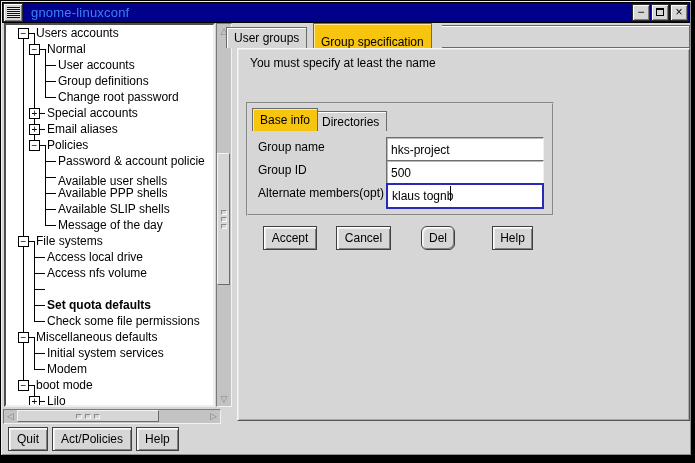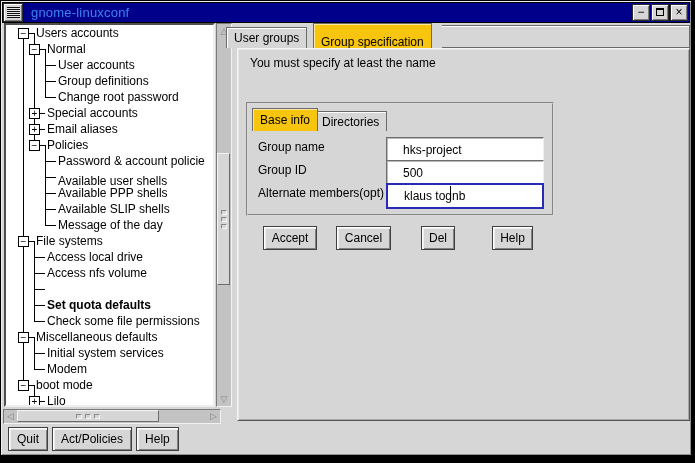--- a/index.html
+++ b/index.html
@@ -75,28 +75,28 @@
   .hint{position:absolute;left:12px;top:7px;font-size:12px;color:#000;}
 
   .gframe{position:absolute;left:8px;top:53px;width:308px;height:114px;border:2px groove #dadada;}
   .itab-base{left:4px;top:4px;height:23px;}
   .itab-dir{left:66px;top:7px;height:20px;}
   .gframe .tab{position:absolute;}
   .flabel{position:absolute;left:10px;height:21px;line-height:21px;font-size:12px;color:#000;white-space:nowrap;}
   .entry{position:absolute;left:138px;width:158px;height:26px;background:#fff;
     border:1px solid;border-color:#6e6e6e #efefef #efefef #6e6e6e;
     box-shadow:inset 1px 1px 0 #b9b9b9;font-family:"Liberation Sans",sans-serif;font-size:12px;
-    padding:0 16px;color:#000;}
+    padding:0 4px;color:#000;}
   .entry.focused{border:2px solid var(--focus);box-shadow:none;}
   .caret{position:absolute;width:1px;height:15px;background:#000;top:3px;}
 
   .actions .btn94{position:absolute;height:24px;}
   .act-accept{left:25px;top:177px;width:54px;}
   .act-cancel{left:98px;top:177px;width:55px;}
-  .act-del{left:183px;top:177px;width:34px;}
+  .act-del{left:183px;top:177px;width:34px;border-radius:6px;}
   .act-help{left:254px;top:177px;width:41px;}
 </style>
 </head>
 <body>
 
 <div class="window">
 
   <div class="titlebar">
     <div class="menu-btn">
       <div class="menu-glyph"></div>

